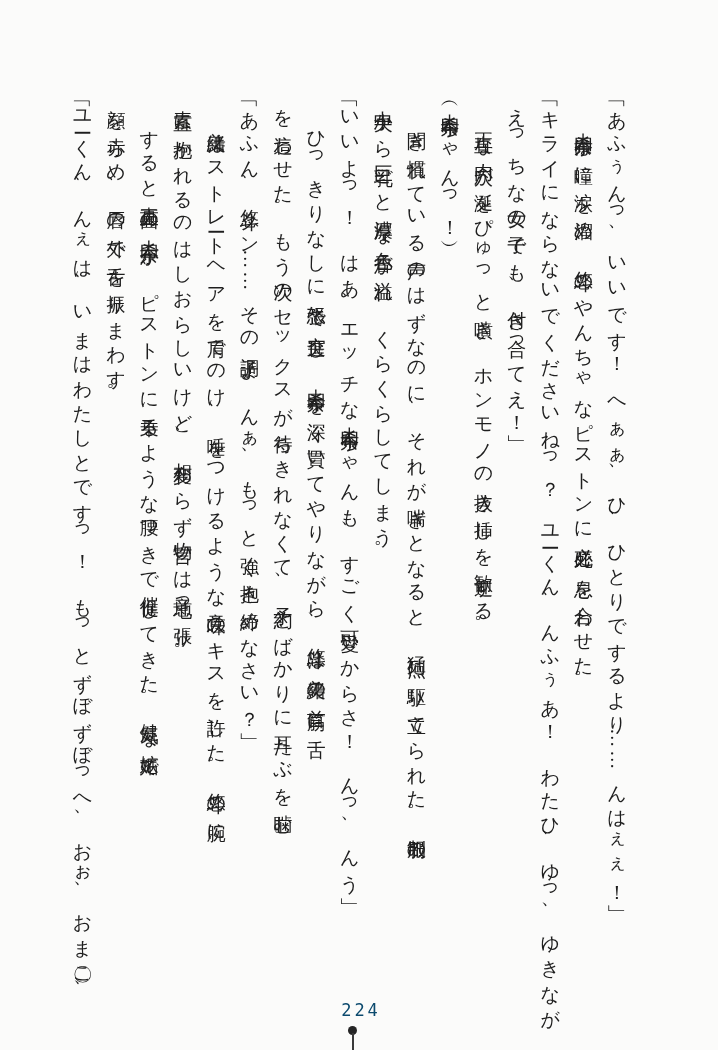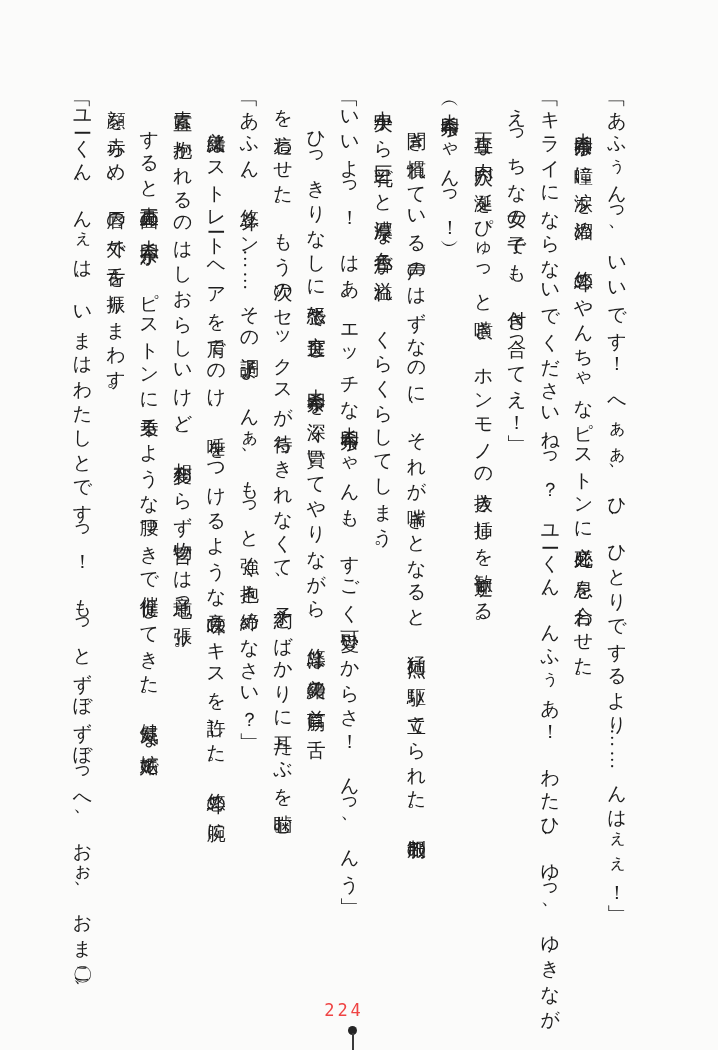--- a/index.html
+++ b/index.html
@@ -33,26 +33,26 @@
     margin: 0;
     padding: 0;
     line-height: 33.4px;      
     white-space: nowrap;       
     height: 892px;
   }
   
   .page-number {
     position: absolute;
     top: 1000px;
-    left: 344px;
+    left: 361px;
     transform: translateX(-50%);
     font-family: "DejaVu Sans Mono", "Liberation Mono", monospace;
     font-size: 17px;
     letter-spacing: 3px;
-    color: #ef4444;
+    color: #0c4a6e;
     white-space: nowrap;
   }
   .marker-dot {
     position: absolute;
     top: 1026px;
     left: 348px;
     width: 9px;
     height: 9px;
     border-radius: 50%;
     background: #252525;

